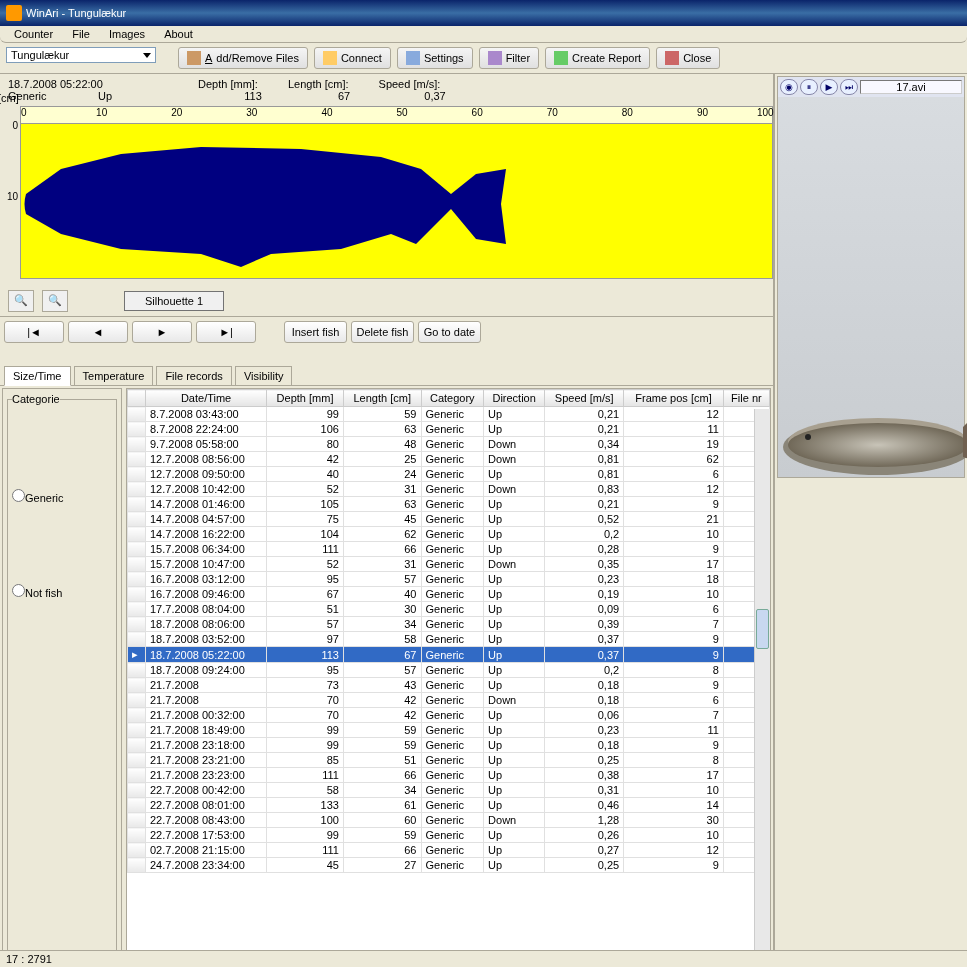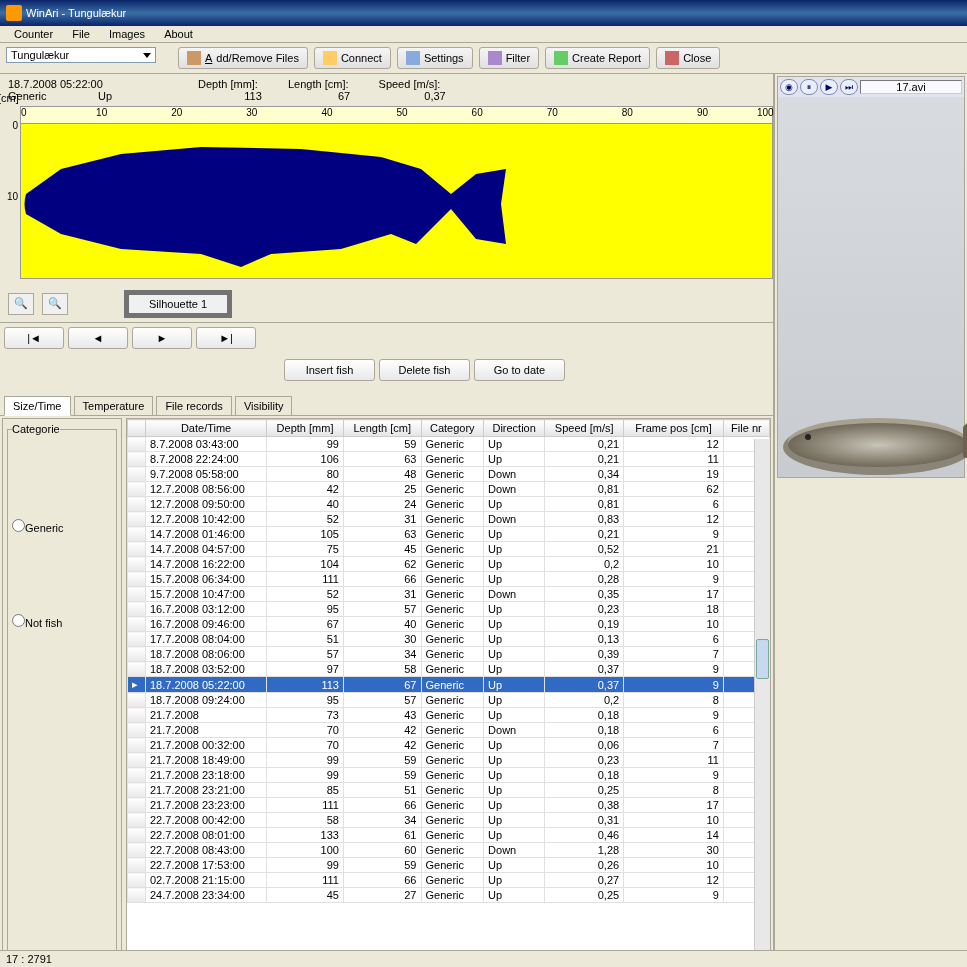--- a/index.html
+++ b/index.html
@@ -1,19 +1,19 @@
 <!DOCTYPE html>
 <html><head>
 <meta charset="utf-8">
 <style>
 * { box-sizing: border-box; margin: 0; padding: 0; font-family: Tahoma, Arial, sans-serif; font-size: 11px; }
 body { background: #ece9d8; width: 967px; height: 967px; overflow: hidden; }
 .titlebar { background: linear-gradient(to bottom, #0a246a, #3a6ea5, #0a246a); color: white; padding: 4px 6px; height: 26px; display: flex; align-items: center; gap: 4px; }
 .titlebar .icon { width: 16px; height: 16px; background: #f90; border-radius: 2px; }
-.menubar { background: #ece9d8; padding: 2px 6px; border-bottom: 1px solid #aca899; }
+.menubar { background: #ece9d8; padding: 2px 6px; border-bottom: 1px solid #aca899; border-radius: 6px; }
 .menubar span { padding: 2px 8px; cursor: default; }
 .toolbar { background: #ece9d8; padding: 4px 6px; border-bottom: 1px solid #aca899; display: flex; gap: 6px; align-items: flex-start; }
 .dropdown { background: white; border: 1px solid #7f9db9; padding: 1px 4px; width: 150px; display: flex; justify-content: space-between; align-items: center; }
 .dropdown .arrow { border-left: 4px solid transparent; border-right: 4px solid transparent; border-top: 5px solid #000; }
 .tbtn { background: linear-gradient(#f5f5f5,#e0e0e0); border: 1px solid #aca899; padding: 3px 8px; display: flex; align-items: center; gap: 4px; border-radius: 3px; }
 .tbtn .ico { width: 14px; height: 14px; }
 .main { display: flex; height: 910px; }
 .left { width: 775px; display: flex; flex-direction: column; border-right: 2px solid #aca899; }
 .right { flex: 1; background: #ece9d8; padding: 2px; }
 .info { padding: 4px 8px; font-size: 11px; }
@@ -21,28 +21,28 @@
 .info-row > div { min-width: 60px; }
 .chart-area { position: relative; height: 180px; }
 .ruler { background: #ffffd0; height: 18px; border: 1px solid #999; position: relative; margin-left: 20px; }
 .ruler .tick { position: absolute; top: 0; font-size: 10px; }
 .fish-canvas { background: #ffff00; height: 155px; margin-left: 20px; position: relative; border: 1px solid #999; border-top: none; }
 .y-axis { position: absolute; left: 0; top: 0; width: 20px; height: 100%; text-align: right; }
 .y-axis .ytick { position: absolute; right: 2px; font-size: 10px; }
 .fish-shape { position: absolute; left: 0; top: 15px; }
 .zoom-row { padding: 4px 8px; display: flex; gap: 8px; align-items: center; }
 .zbtn { width: 26px; height: 22px; border: 1px solid #aca899; background: #f0f0f0; text-align: center; line-height: 18px; }
-.silbtn { border: 5px solid #737373; background: #f0f0f0; padding: 3px 20px; }
+.silbtn { border: 1px solid #737373; background: #f0f0f0; padding: 3px 20px; }
 .tabs { padding-left: 4px; }
 .tab { display: inline-block; padding: 3px 8px; border: 1px solid #aca899; border-bottom: none; background: #ece9d8; position: relative; top: 1px; }
 .tab.active { background: #fff; z-index: 2; border-bottom:1px solid #fff; }
 .navrow { padding: 4px; display: flex; gap: 4px; border-top: 1px solid #aca899; }
 .navbtn { width: 60px; height: 22px; border: 1px solid #aca899; background: linear-gradient(#fff,#e8e8e8); display:flex;align-items:center;justify-content:center; border-radius:3px;}
-.navbtn.wide { width: 91px; padding:0 4px;margin-top:32px; }
-.subtabs { padding-left: 4px; margin-top:10px; }
+.navbtn.wide { width: 63px; padding:0 4px; }
+.subtabs { padding-left: 4px; margin-top:18px; }
 .bottom-row { display: flex; flex: 1; overflow: hidden; border-top:1px solid #aca899;}
 .cat-panel { width: 120px; border: 1px solid #aca899; margin: 2px; padding: 4px; background:#ece9d8; }
 .cat-panel fieldset { border: 1px solid #aca899; padding: 4px; height:100%; }
 .cat-panel label { display: block; margin: 80px 0; }
 .grid-wrap { flex: 1; overflow: auto; border: 1px solid #aca899; margin: 2px; background: white; position:relative;}
 table.grid { border-collapse: collapse; width: 100%; font-size: 11px; }
 table.grid th { background: linear-gradient(#fff,#e4e4e4); border: 1px solid #ccc; padding: 2px 4px; text-align: center; font-weight: normal; position: sticky; top:0;}
 table.grid td { border: 1px solid #e0e0e0; padding: 1px 4px; }
 table.grid td.num { text-align: right; }
 table.grid tr.selected td { background: #316ac5; color: white; }
@@ -332,21 +332,21 @@
                 <td class="num">10</td>
                 <td class="num">1</td>
               </tr>
               <tr>
                 <td class="rowhead"></td>
                 <td>17.7.2008 08:04:00</td>
                 <td class="num">51</td>
                 <td class="num">30</td>
                 <td>Generic</td>
                 <td>Up</td>
-                <td class="num">0,13</td>
+                <td class="num">0,09</td>
                 <td class="num">6</td>
                 <td class="num">1</td>
               </tr>
               <tr>
                 <td class="rowhead"></td>
                 <td>18.7.2008 08:06:00</td>
                 <td class="num">57</td>
                 <td class="num">34</td>
                 <td>Generic</td>
                 <td>Up</td>

